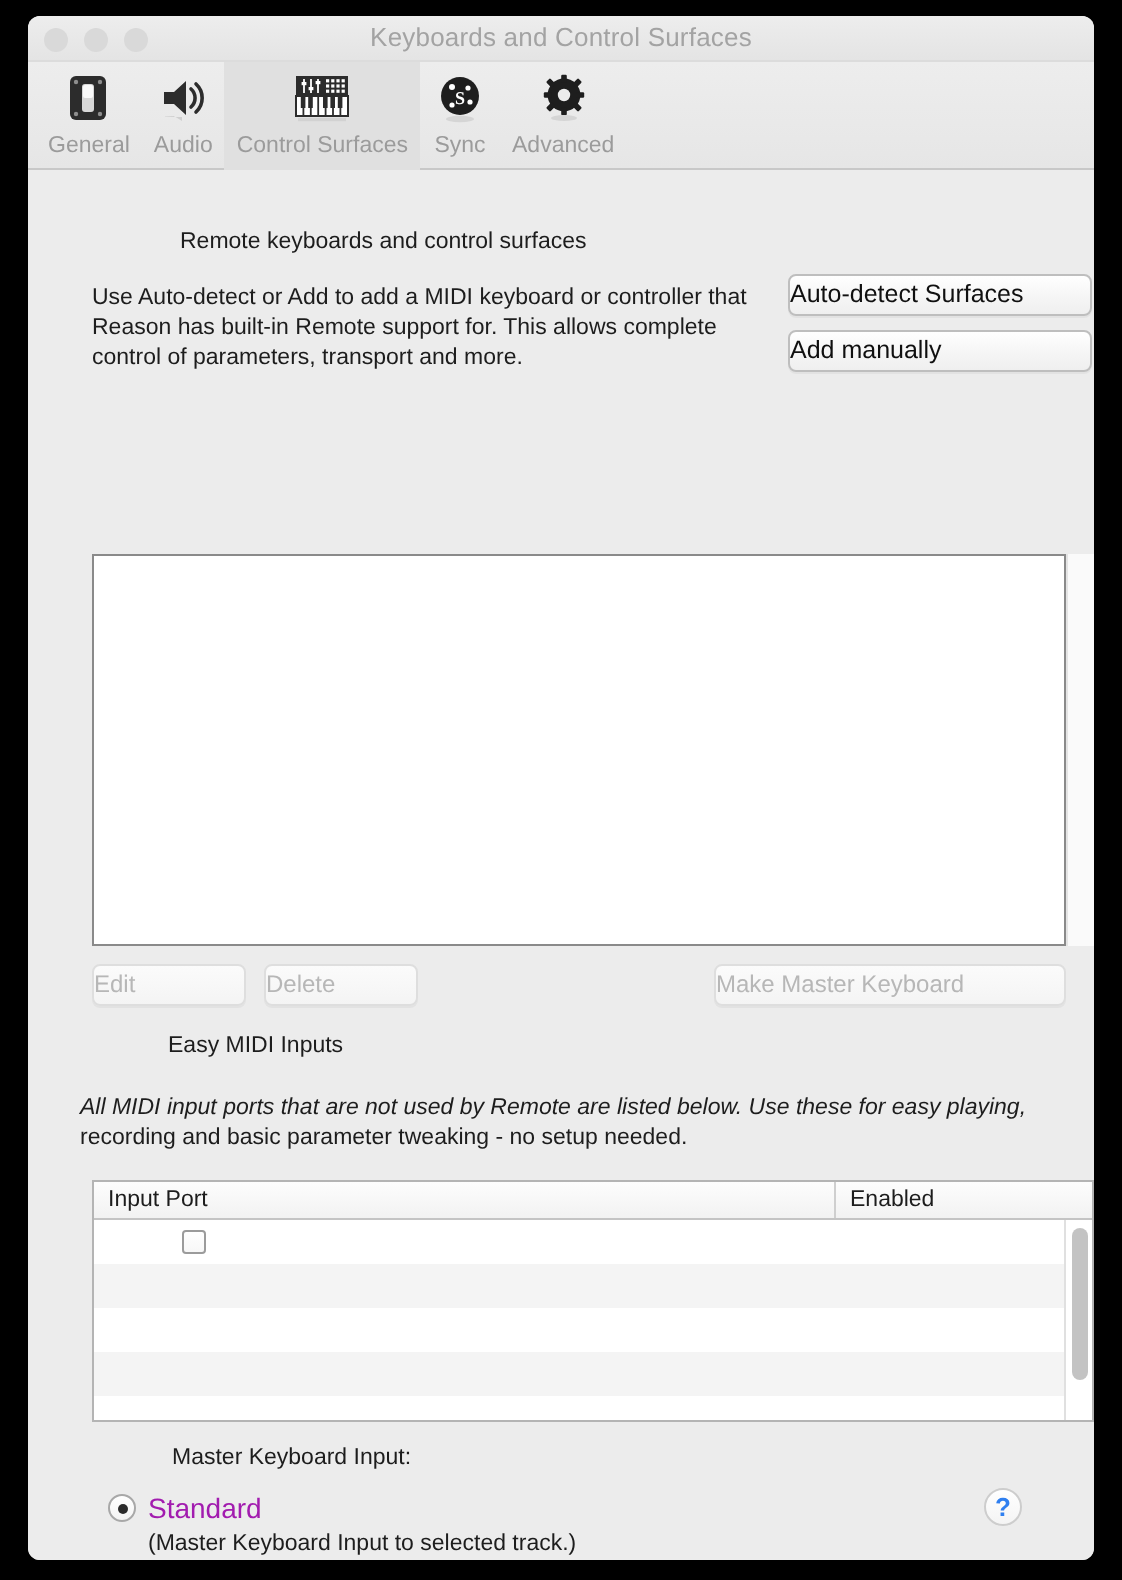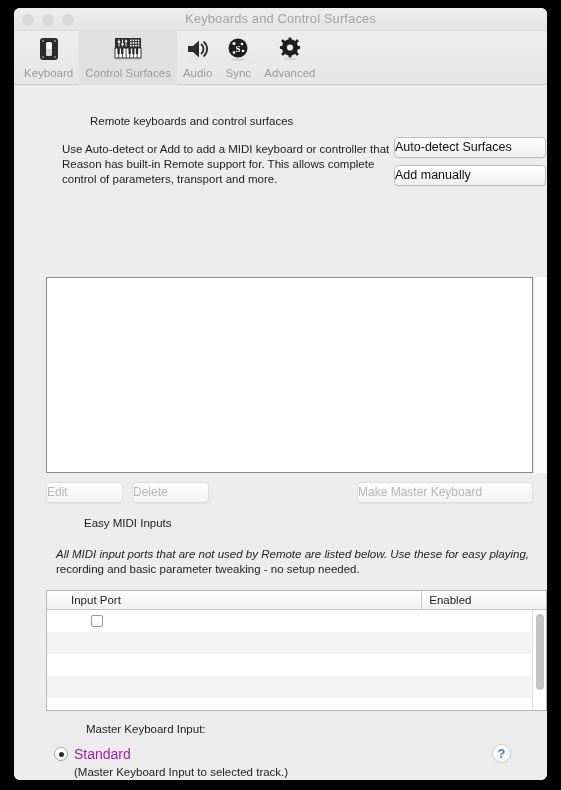--- a/index.html
+++ b/index.html
@@ -108,21 +108,20 @@
     position: absolute;
     font-size: 11.5px;
     color: #1d1d1d;
     padding-left: 44px;
   }
   .body-text {
     position: absolute;
     font-size: 11.5px;
     color: #1d1d1d;
     line-height: 15px;
-    margin-left: 16px;
   }
 
   
   .pushbtn {
     position: absolute;
     background: linear-gradient(to bottom, #ffffff 0%, #f6f6f6 50%, #efefef 100%);
     border: 1px solid #bebebe;
     border-radius: 4px;
     font-size: 12.5px;
     color: #101010;
@@ -183,21 +182,21 @@
     border-bottom: 1px solid #c4c4c4;
     box-sizing: border-box;
   }
   .th {
     font-size: 11.5px;
     color: #1d1d1d;
     line-height: 18px;
     padding-left: 7px;
     box-sizing: border-box;
   }
-  .th.port { width: 385px; margin-left: 17px; }
+  .th.port { width: 385px; }
   .th.enabled {
     width: 134px;
     border-left: 1px solid #cfcfcf;
   }
   .trow {
     display: flex;
     height: 22px;
     align-items: center;
     box-sizing: border-box;
   }
@@ -326,21 +325,33 @@
         <svg width="26" height="26" viewBox="0 0 26 26">
           <rect x="4" y="2" width="18" height="22" rx="3" fill="#2c2c2c"></rect>
           <rect x="10" y="6" width="6" height="14" rx="1.5" fill="#d8d8d8"></rect>
           <rect x="10.5" y="6.5" width="5" height="6.5" rx="1" fill="#fafafa"></rect>
           <circle cx="7" cy="5" r="1.1" fill="#8e8e8e"></circle>
           <circle cx="19" cy="5" r="1.1" fill="#8e8e8e"></circle>
           <circle cx="7" cy="21" r="1.1" fill="#8e8e8e"></circle>
           <circle cx="19" cy="21" r="1.1" fill="#8e8e8e"></circle>
         </svg>
       </div>
-      <div class="tab-label">Keyboard</div>
+      <div class="tab-label">General</div>
+    </div>
+
+    <div class="tab">
+      <div class="tab-icon">
+        <svg width="28" height="26" viewBox="0 0 28 26">
+          <path d="M4 10 L9 10 L15 4.5 L15 21.5 L9 16 L4 16 Z" fill="#2c2c2c"></path>
+          <path d="M17.5 8.5 A6 6 0 0 1 17.5 17.5" stroke="#2c2c2c" stroke-width="1.8" fill="none" stroke-linecap="round"></path>
+          <path d="M20 6 A9.5 9.5 0 0 1 20 20" stroke="#2c2c2c" stroke-width="1.8" fill="none" stroke-linecap="round"></path>
+          <path d="M4 22 L9 22 L13 24.5 L13 22.5 Z" fill="#cfcfcf"></path>
+        </svg>
+      </div>
+      <div class="tab-label">Audio</div>
     </div>
 
     <div class="tab selected">
       <div class="tab-icon">
         <svg width="32" height="28" viewBox="0 0 32 28">
           <rect x="3" y="3" width="26" height="10" fill="#2c2c2c"></rect>
           <g stroke="#ffffff" stroke-width="0.9">
             <line x1="7" y1="4.5" x2="7" y2="11.5"></line>
             <line x1="10.5" y1="4.5" x2="10.5" y2="11.5"></line>
             <line x1="14" y1="4.5" x2="14" y2="11.5"></line>
@@ -382,32 +393,20 @@
           </g>
           <rect x="4" y="24" width="24" height="1.6" fill="#d2d2d2"></rect>
         </svg>
       </div>
       <div class="tab-label">Control Surfaces</div>
     </div>
 
     <div class="tab">
       <div class="tab-icon">
         <svg width="28" height="26" viewBox="0 0 28 26">
-          <path d="M4 10 L9 10 L15 4.5 L15 21.5 L9 16 L4 16 Z" fill="#2c2c2c"></path>
-          <path d="M17.5 8.5 A6 6 0 0 1 17.5 17.5" stroke="#2c2c2c" stroke-width="1.8" fill="none" stroke-linecap="round"></path>
-          <path d="M20 6 A9.5 9.5 0 0 1 20 20" stroke="#2c2c2c" stroke-width="1.8" fill="none" stroke-linecap="round"></path>
-          <path d="M4 22 L9 22 L13 24.5 L13 22.5 Z" fill="#cfcfcf"></path>
-        </svg>
-      </div>
-      <div class="tab-label">Audio</div>
-    </div>
-
-    <div class="tab">
-      <div class="tab-icon">
-        <svg width="28" height="26" viewBox="0 0 28 26">
           <circle cx="14" cy="12" r="9.5" fill="#1e1e1e"></circle>
           <circle cx="10" cy="7.5" r="1.5" fill="#ffffff"></circle>
           <circle cx="18" cy="8" r="1.3" fill="#ffffff"></circle>
           <circle cx="19" cy="15" r="1.3" fill="#ffffff"></circle>
           <circle cx="10" cy="16.5" r="1.3" fill="#ffffff"></circle>
           <text x="14" y="16" font-family="Liberation Serif, serif" font-size="9" font-weight="bold" fill="#ffffff" text-anchor="middle">S</text>
           <ellipse cx="14" cy="23.5" rx="7" ry="1.6" fill="#d5d5d5"></ellipse>
         </svg>
       </div>
       <div class="tab-label">Sync</div>

